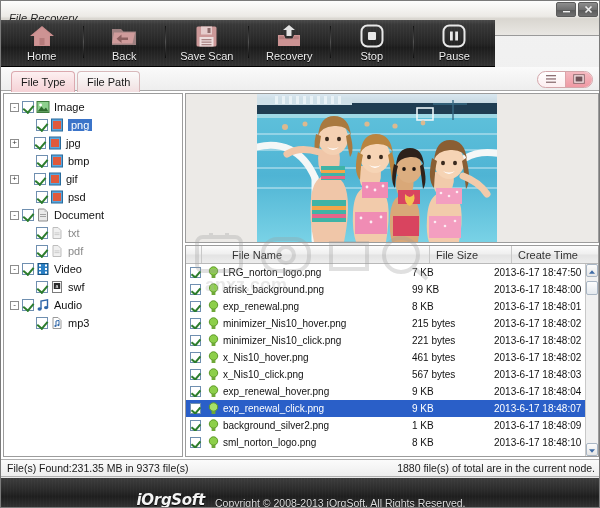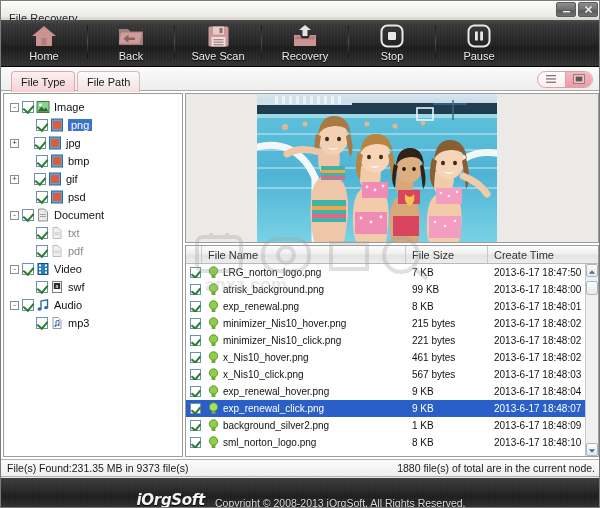--- a/index.html
+++ b/index.html
@@ -17,38 +17,38 @@
     background: linear-gradient(to bottom, #f2f2f2 0%, #e8e8e8 100%);
     border: 1px solid #7a7a7a;
     overflow: hidden;
   }
 
   
   .titlebar {
     position: absolute; left: 0; top: 0; width: 600px; height: 35px;
     background: linear-gradient(to bottom, #fdfdfd 0%, #eceae6 45%, #d9d6d0 52%, #e9e7e3 100%);
     border-bottom: 1px solid #9a9a9a;
-    display: flex; align-items: center;
+    display: flex; align-items: center; font-style: italic;
   }
   .titlebar .ttl {
     margin-left: 8px; font-size: 11px; color: #222; letter-spacing: .1px;
   }
   .wbtns { position: absolute; right: 3px; top: 1px; display: flex; gap: 2px; }
   .wbtn {
     width: 20px; height: 15px;
     background: linear-gradient(to bottom, #8e8e8e 0%, #6f6f6f 50%, #585858 51%, #707070 100%);
     border: 1px solid #5b5b5b; border-radius: 2px;
     display: flex; align-items: center; justify-content: center;
     color: #f4f4f4; font-size: 9px; line-height: 1;
   }
   .wbtn svg { display: block; }
 
   
   .toolbar {
-    position: absolute; left: 0; top: 19px; width: 600px; height: 47px;
+    position: absolute; left: 0; top: 19px; width: 494px; height: 47px;
     background:
       repeating-linear-gradient(to right, rgba(255,255,255,.025) 0 1px, rgba(0,0,0,0) 1px 3px),
       linear-gradient(to bottom, #4a4a4a 0%, #383838 10%, #242424 52%, #1c1c1c 60%, #333 100%);
     display: flex; align-items: stretch;
     border-bottom: 1px solid #000;
   }
   .tbtn {
     width: 86px; position: relative;
     display: flex; flex-direction: column; align-items: center; justify-content: flex-start;
     padding-top: 3px;
@@ -152,21 +152,21 @@
     border: 1px solid #9c9c9c; background: #fff; overflow: hidden;
   }
   .thead {
     height: 18px; display: flex; align-items: stretch;
     background: linear-gradient(to bottom, #fcfcfc 0%, #efefef 48%, #e3e3e3 52%, #ededed 100%);
     border-bottom: 1px solid #b9b9b9;
     font-size: 11px; color: #333;
   }
   .th { display: flex; align-items: center; padding-left: 6px; border-right: 1px solid #c8c8c8; }
   .th.c0 { width: 16px; padding: 0; }
-  .th.c1 { width: 204px; }
+  .th.c1 { width: 204px; margin-left: 24px; }
   .th.c2 { width: 82px; }
   .th.c3 { flex: 1; border-right: none; }
   .rows { position: absolute; left: 0; top: 18px; right: 13px; bottom: 0; overflow: hidden; }
   .row { display: flex; align-items: center; height: 17px; font-size: 10px; color: #111; }
   .row.sel { background: #2a5fc8; color: #fff; }
   .cell { padding-left: 6px; overflow: hidden; white-space: nowrap; }
   .cell.c0 { width: 16px; padding-left: 2px; display: flex; align-items: center; }
   .cell.c1 { width: 204px; display: flex; align-items: center; gap: 4px; }
   .cell.c2 { width: 82px; }
   .cell.c3 { flex: 1; }

